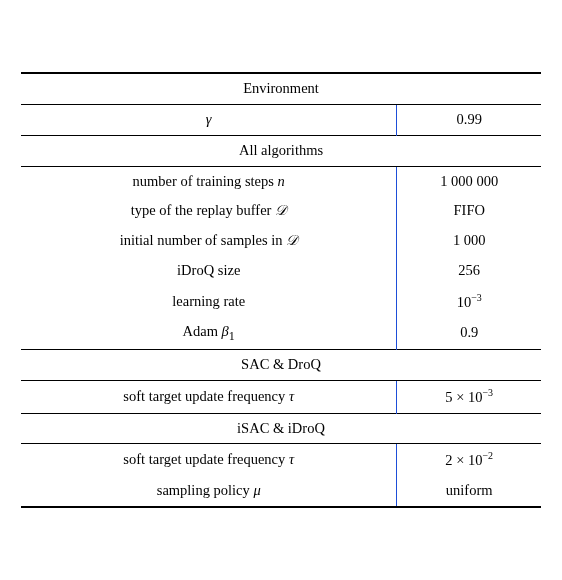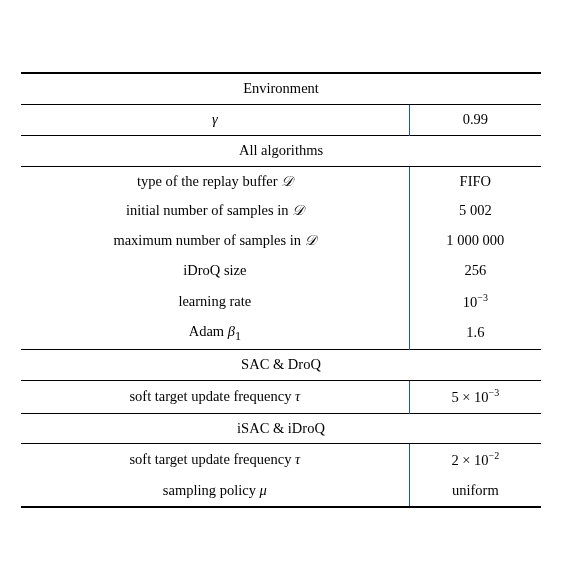--- a/index.html
+++ b/index.html
@@ -73,50 +73,50 @@
 
       <tr class="data-row">
         <td class="left"><span class="math-italic">γ</span></td>
         <td class="right">0.99</td>
       </tr>
 
       <tr class="section-header">
         <td colspan="2">All algorithms</td>
       </tr>
 
+      <tr class="data-row">
+        <td class="left">number of training steps <span class="math-italic">n</span></td>
+        <td class="right">1 000 000</td>
+      </tr>
 
       <tr class="data-row">
         <td class="left">type of the replay buffer <span class="math-italic">𝒟</span></td>
         <td class="right">FIFO</td>
       </tr>
 
       <tr class="data-row">
         <td class="left">initial number of samples in <span class="math-italic">𝒟</span></td>
-        <td class="right">5 002</td>
+        <td class="right">1 000</td>
       </tr>
 
-      <tr class="data-row">
-        <td class="left">maximum number of samples in <span class="math-italic">𝒟</span></td>
-        <td class="right">1 000 000</td>
-      </tr>
 
 
       <tr class="data-row">
         <td class="left">iDroQ size</td>
         <td class="right">256</td>
       </tr>
 
       <tr class="data-row">
         <td class="left">learning rate</td>
         <td class="right">10<sup>−3</sup></td>
       </tr>
 
       <tr class="data-row">
         <td class="left">Adam <span class="math-italic">β</span><sub>1</sub></td>
-        <td class="right">1.6</td>
+        <td class="right">0.9</td>
       </tr>
 
       <tr class="section-header">
         <td colspan="2">SAC &amp; DroQ</td>
       </tr>
 
       <tr class="data-row">
         <td class="left">soft target update frequency <span class="math-italic">τ</span></td>
         <td class="right">5 × 10<sup>−3</sup></td>
       </tr>

